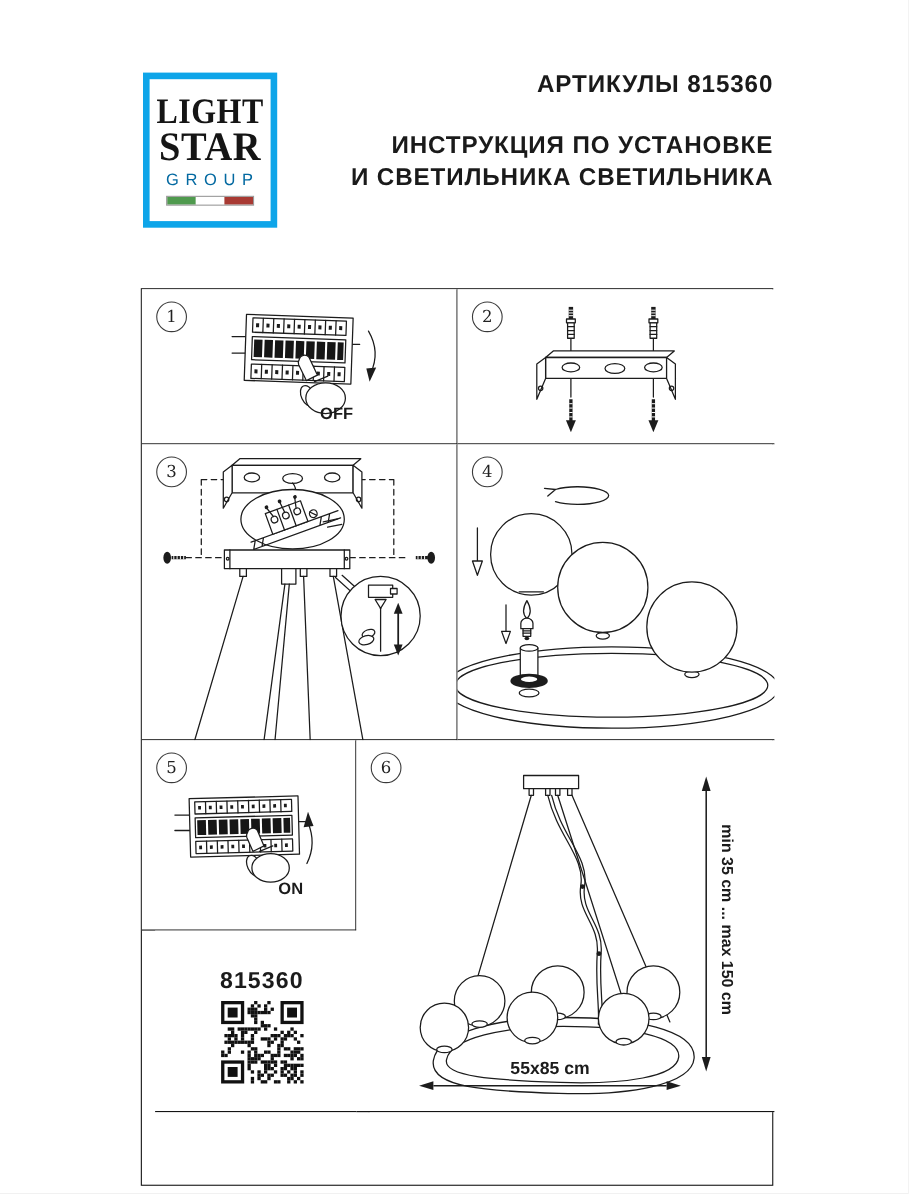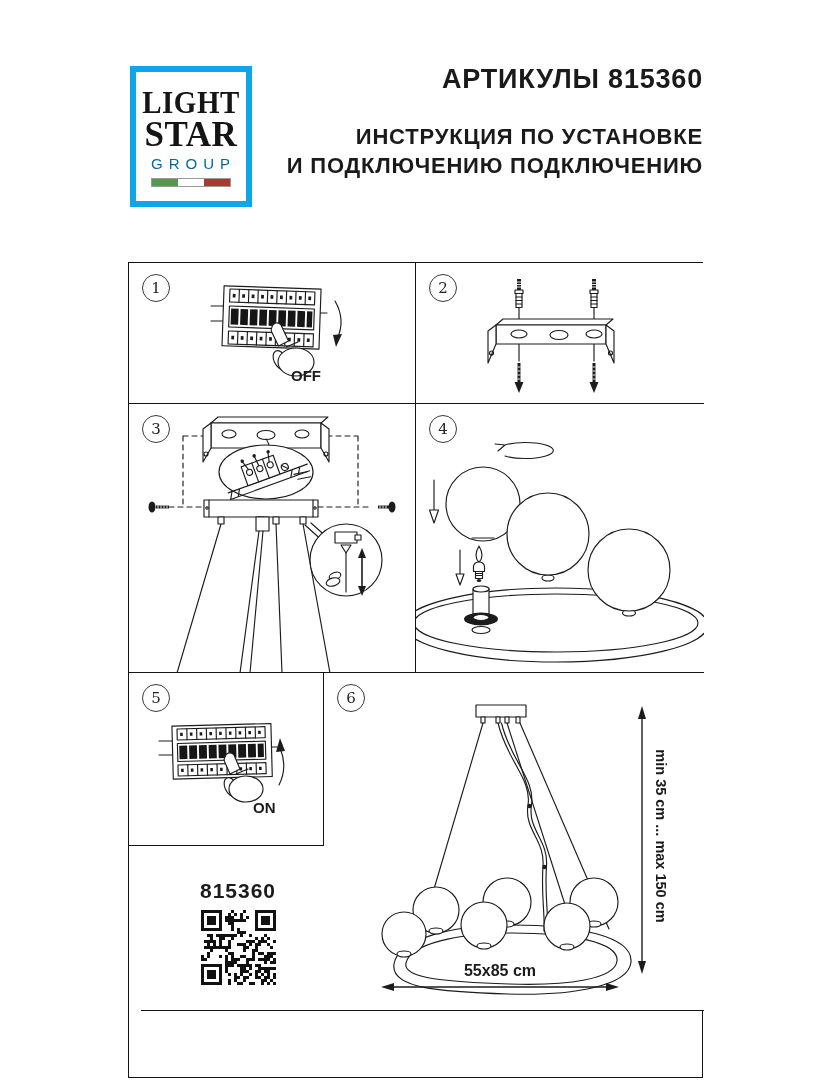--- a/index.html
+++ b/index.html
@@ -13,21 +13,21 @@
               line-height:30px;margin-top:15px;transform:scaleY(1.12);letter-spacing:0.5px;color:#151515;}
   .logo-star{font-family:"Liberation Serif","DejaVu Serif",serif;font-weight:bold;font-size:35px;
              line-height:33px;transform:scaleY(1.05);letter-spacing:0.5px;color:#151515;}
   .logo-group{font-size:15px;letter-spacing:6px;margin-top:5px;padding-left:5px;color:#0369a1;}
   .logo-flag{width:78px;height:7px;margin:7px auto 0;display:flex;outline:1px solid #9a9a9a;}
   .logo-flag i{flex:1;display:block;}
 
   
   .header{position:absolute;right:123px;top:56px;text-align:right;font-weight:bold;color:#1a1a1a;}
   .h-series{font-size:21px;letter-spacing:0.8px;}
-  .h-articles{font-size:27px;letter-spacing:0.8px;margin-top:8px;}
+  .h-articles{font-size:22px;letter-spacing:0.8px;margin-top:8px;}
   .h-instr{margin-top:27px;font-size:22px;line-height:29px;letter-spacing:0.8px;}
 
   
   .grid{position:absolute;left:128px;top:262px;width:575px;height:816px;border:1.6px solid #141414;
         box-sizing:border-box;background:#fff;}
   .cell{position:absolute;box-sizing:border-box;background:#fff;}
   .bR{border-right:1.4px solid #141414;}
   .bB{border-bottom:1.4px solid #141414;}
   .c1{left:0;top:0;width:287px;height:141px;}
   .c2{left:287px;top:0;width:288px;height:141px;}
@@ -64,21 +64,21 @@
       <i style="background: rgb(79, 154, 78);"></i>
       <i style="background: rgb(255, 255, 255);"></i>
       <i style="background: rgb(168, 58, 51);"></i>
     </div>
   </div>
 
   <div class="header">
     <div class="h-articles">АРТИКУЛЫ 815360</div>
     <div class="h-instr">
       <div>ИНСТРУКЦИЯ ПО УСТАНОВКЕ</div>
-      <div>И ПОДКЛЮЧЕНИЮ ПОДКЛЮЧЕНИЮ</div>
+      <div>И СВЕТИЛЬНИКА СВЕТИЛЬНИКА</div>
     </div>
   </div>
 
   <div class="grid">
 
     <div class="cell c1 bR bB">
       <div class="badge">1</div>
       <svg width="287" height="141" viewBox="0 0 287 141">
         <path class="ln" d="M82,43h20 M82,58h20 M186,50h12"></path>
         <g transform="translate(101,26) rotate(2)">

